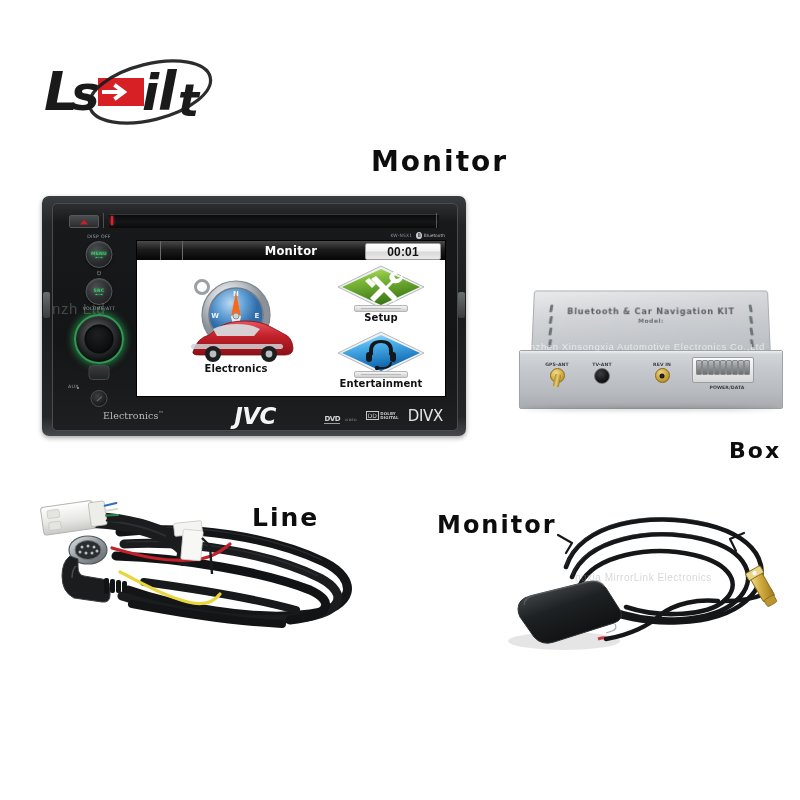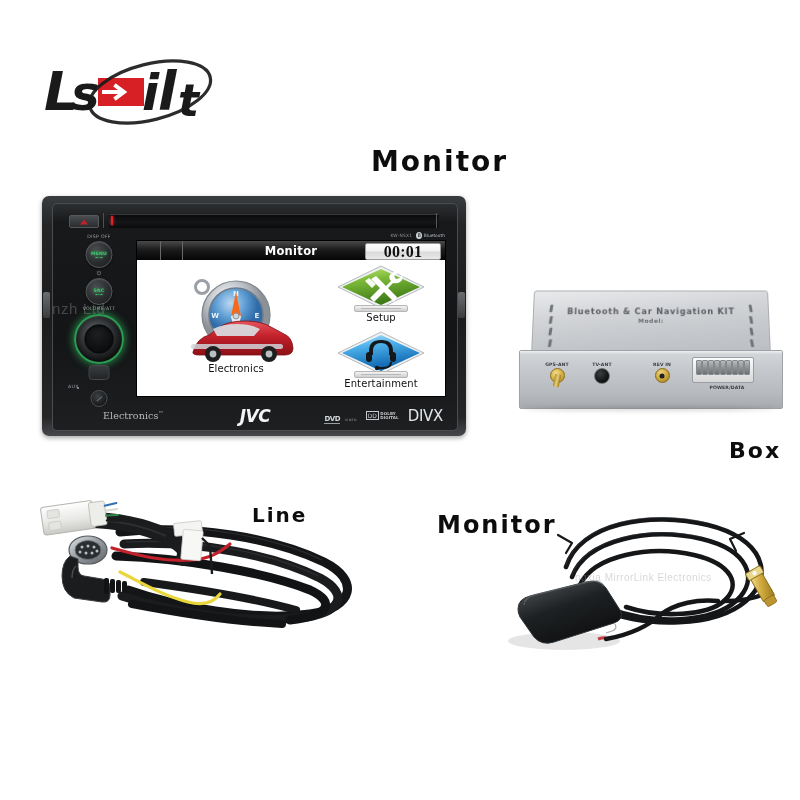--- a/index.html
+++ b/index.html
@@ -26,21 +26,21 @@
   .seclabel {
     position: absolute;
     font-family: "DejaVu Sans", sans-serif;
     font-weight: 700;
     color: #0d0d0d;
     letter-spacing: 2.0px;
     white-space: nowrap;
   }
   #label-monitor { left: 371px; top: 145px; font-size: 28px; }
   #label-box     { left: 729px; top: 438px; font-size: 22px; }
-  #label-line    { left: 252px; top: 503px; font-size: 20px; }
+  #label-line    { left: 252px; top: 503px; font-size: 25px; }
   #label-antenna { left: 437px; top: 511px; font-size: 24px; }
 
   
   .monitor {
     position: absolute; left: 42px; top: 196px;
     width: 424px; height: 240px;
     background: linear-gradient(180deg,#3a3d40 0%,#232527 12%,#1a1c1e 50%,#242628 92%,#46484b 100%);
     border-radius: 7px;
     box-shadow: 0 2px 5px rgba(0,0,0,.35);
     overflow: hidden;
@@ -219,35 +219,35 @@
     letter-spacing: .3px;
   }
   .clockbox {
     position: absolute; right: 4px; top: 2px;
     width: 74px; height: 15px;
     background: linear-gradient(180deg,#fdfdfd 0%,#f2f2f2 48%,#d9d9d9 52%,#e9e9e9 100%);
     border: 1px solid #9a9a9a; border-radius: 2px;
     display: flex; align-items: center; justify-content: center;
   }
   .clock-txt {
-    font-family: Liberation Serif, serif;
-    font-weight: 700; font-size: 16px; color: #111;
+    font-family: Liberation Sans, sans-serif;
+    font-weight: 700; font-size: 12px; color: #111;
     letter-spacing: .2px;
   }
   .screen-body { position: relative; height: 136px; background: #fff; }
 
   
   .nav-block {
     position: absolute; left: 40px; top: 10px;
     width: 118px; text-align: center;
   }
   .nav-art { position: relative; width: 118px; height: 93px; }
   .icon-cap {
     font-family: "DejaVu Sans", sans-serif;
-    font-weight: 400; font-size: 10px; color: #111;
+    font-weight: 700; font-size: 10px; color: #111;
     letter-spacing: .1px;
   }
   
   .ricon {
     position: absolute; width: 96px; text-align: center;
   }
   #icon-setup { left: 196px; top: 4px; }
   #icon-ent   { left: 196px; top: 70px; }
   .diamond-wrap { position: relative; width: 96px; height: 48px; }
   .diamond {
@@ -276,21 +276,21 @@
   .mirrorlink {
     position: absolute; left: 50px;
     font-family: "DejaVu Serif", serif;
     font-size: 9.5px; color: #b9bdc0; letter-spacing: .1px;
   }
   .mirrorlink sup { font-size: 5px; vertical-align: super; }
   .jvc-logo {
     position: absolute; left: 50%; transform: translateX(-50%);
     font-family: "DejaVu Sans", sans-serif;
     font-weight: 700; font-style: italic;
-    font-size: 17px; color: #f2f4f5; letter-spacing: -.5px;
+    font-size: 23px; color: #f2f4f5; letter-spacing: -.5px;
   }
   .logos-right {
     position: absolute; right: 14px;
     display: flex; align-items: center; gap: 9px;
   }
   .lg-dvd { text-align: center; }
   .lg-dvd .a {
     font-family: "DejaVu Sans", sans-serif; font-weight: 700;
     font-size: 7px; color: #d3d7da; letter-spacing: -.4px;
     border-bottom: 1px solid #9a9ea1; line-height: 8px;
@@ -697,20 +697,21 @@
           <span class="pin"></span>
           <span class="pin"></span>
           <span class="pin"></span>
         </div>
         <div class="port-lab" style="margin-top:2px;">POWER/DATA</div>
       </div>
     </div>
     <div class="box-shadow-btm"></div>
   </div>
 
+  <div class="wm" id="wm-box">Shenzhen Xinsongxia Automotive Electronics Co.,Ltd</div>
 
   <div class="line-unit">
     <svg viewBox="0 0 356 170" width="356" height="170">
       <defs>
         <linearGradient id="cableG" x1="0" y1="0" x2="0" y2="1">
           <stop offset="0%" stop-color="#4a4d50"></stop>
           <stop offset="35%" stop-color="#16181a"></stop>
           <stop offset="100%" stop-color="#0a0b0c"></stop>
         </linearGradient>
         <linearGradient id="whiteConn" x1="0" y1="0" x2="0" y2="1">

